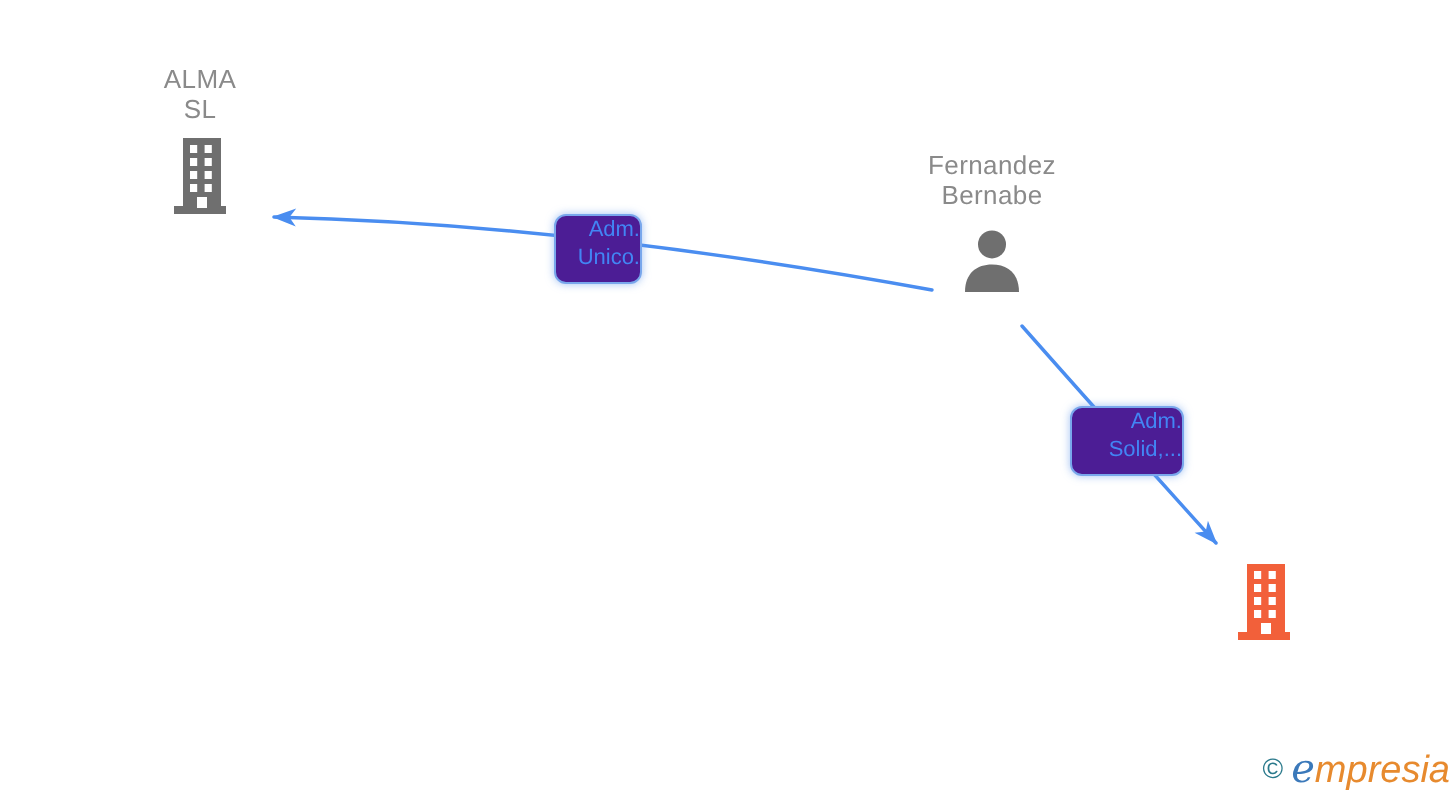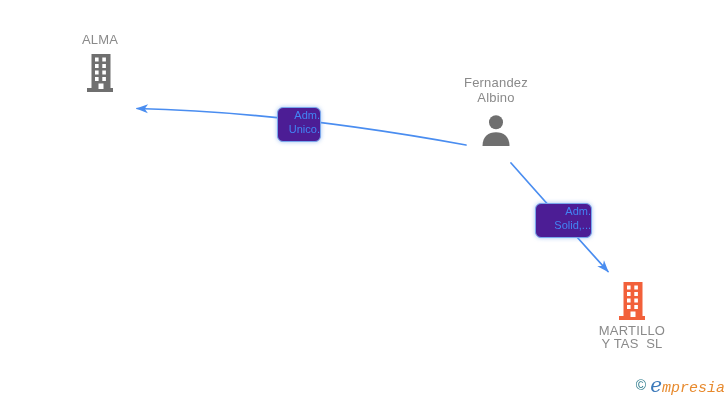--- a/index.html
+++ b/index.html
@@ -77,23 +77,23 @@
     vertical-align: 2px;
     margin-right: 4px;
   }
   .brand .e-letter {
     font-family: "DejaVu Serif", serif;
     font-style: italic;
     font-size: 20px;
     color: var(--brand-blue, #3b79ba);
   }
   .brand .rest {
-    font-family: Liberation Mono, monospace;
+    font-family: Liberation Sans, sans-serif;
     font-style: italic;
-    font-size: 15px;
+    font-size: 19px;
     color: var(--brand-orange, #e78a2e);
   }
 </style>
 </head>
 <body>
 
 <div class="canvas">
 
   <svg class="edges" viewBox="0 0 728 400" aria-hidden="true">
     <defs>
@@ -101,20 +101,21 @@
         <path d="M0.5,0.5 L12.5,5 L0.5,9.5 L3.8,5 Z" fill="var(--edge-blue, #4a8df0)"></path>
       </marker>
     </defs>
     <path class="edge-line" d="M466,145 Q285,112 137,108.5" marker-end="url(#arrowhead)"></path>
     <path class="edge-line" d="M511,163 Q557,215 608,271.5" marker-end="url(#arrowhead)"></path>
   </svg>
 
   <div class="node node-alma" style="left:40px; top:32px;">
     <div class="node-label">
       <span class="line">ALMA</span>
+      <span class="line">SL</span>
     </div>
     <span class="icon-wrap">
       <svg width="26" height="38" viewBox="0 0 26 38">
         <rect class="gray-fill" x="0" y="34" width="26" height="4"></rect>
         <rect class="gray-fill" x="4.5" y="0" width="19" height="35"></rect>
         <g fill="#ffffff">
           <rect x="8" y="3.5" width="3.6" height="4"></rect>  
             <rect x="15.3" y="3.5" width="3.6" height="4"></rect>
           <rect x="8" y="10" width="3.6" height="4"></rect>   
             <rect x="15.3" y="10" width="3.6" height="4"></rect>
@@ -124,21 +125,21 @@
             <rect x="15.3" y="23" width="3.6" height="4"></rect>
           <rect x="11.5" y="29.5" width="5" height="5.5"></rect>
         </g>
       </svg>
     </span>
   </div>
 
   <div class="node node-fernandez" style="left:436px; top:75px;">
     <div class="node-label">
       <span class="line">Fernandez</span>
-      <span class="line">Albino</span>
+      <span class="line">Bernabe</span>
     </div>
     <span class="icon-wrap">
       <svg width="30" height="31" viewBox="0 0 30 31">
         <circle class="gray-fill" cx="15" cy="7.2" r="7"></circle>
         <path class="gray-fill" d="M1.5,31 C1.5,21.5 7.5,17.3 15,17.3 C22.5,17.3 28.5,21.5 28.5,31 Z"></path>
       </svg>
     </span>
   </div>
 
   <div class="node node-martillo" style="left:572px; top:282px;">
@@ -152,24 +153,20 @@
           <rect x="8" y="10" width="3.6" height="4"></rect>   
             <rect x="15.3" y="10" width="3.6" height="4"></rect>
           <rect x="8" y="16.5" width="3.6" height="4"></rect> 
             <rect x="15.3" y="16.5" width="3.6" height="4"></rect>
           <rect x="8" y="23" width="3.6" height="4"></rect>   
             <rect x="15.3" y="23" width="3.6" height="4"></rect>
           <rect x="11.5" y="29.5" width="5" height="5.5"></rect>
         </g>
       </svg>
     </span>
-    <div class="node-label company-label">
-      <span class="line">MARTILLO</span>
-      <span class="line">Y TAS  SL</span>
-    </div>
   </div>
 
   <div class="edge-label" style="left:277px; top:107px; width:44px; height:35px;">
     <span class="line">Adm.</span>
     <span class="line">Unico.</span>
   </div>
 
   <div class="edge-label" style="left:535px; top:203px; width:57px; height:35px;">
     <span class="line">Adm.</span>
     <span class="line">Solid,...</span>

